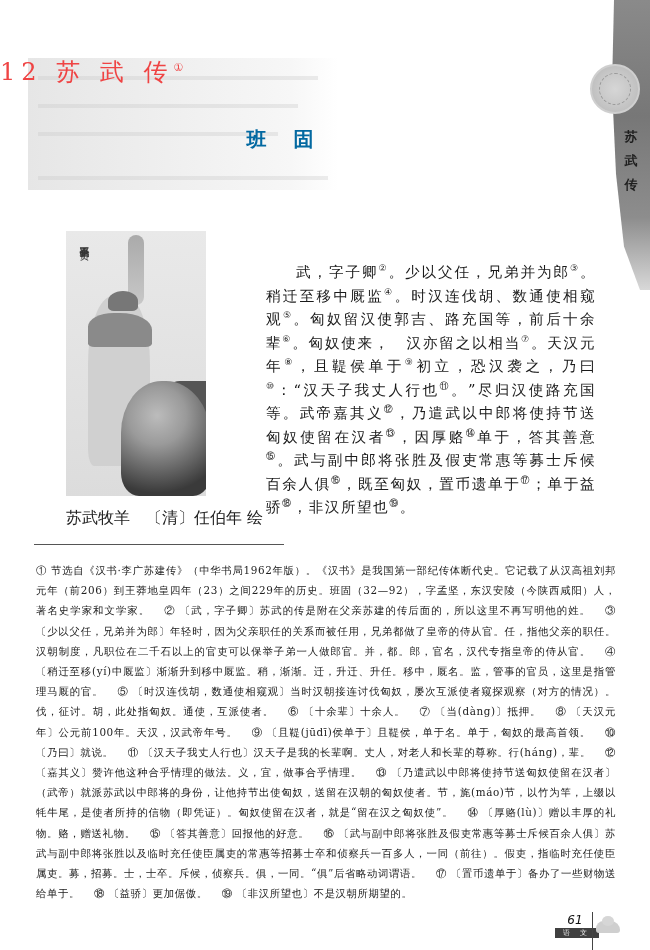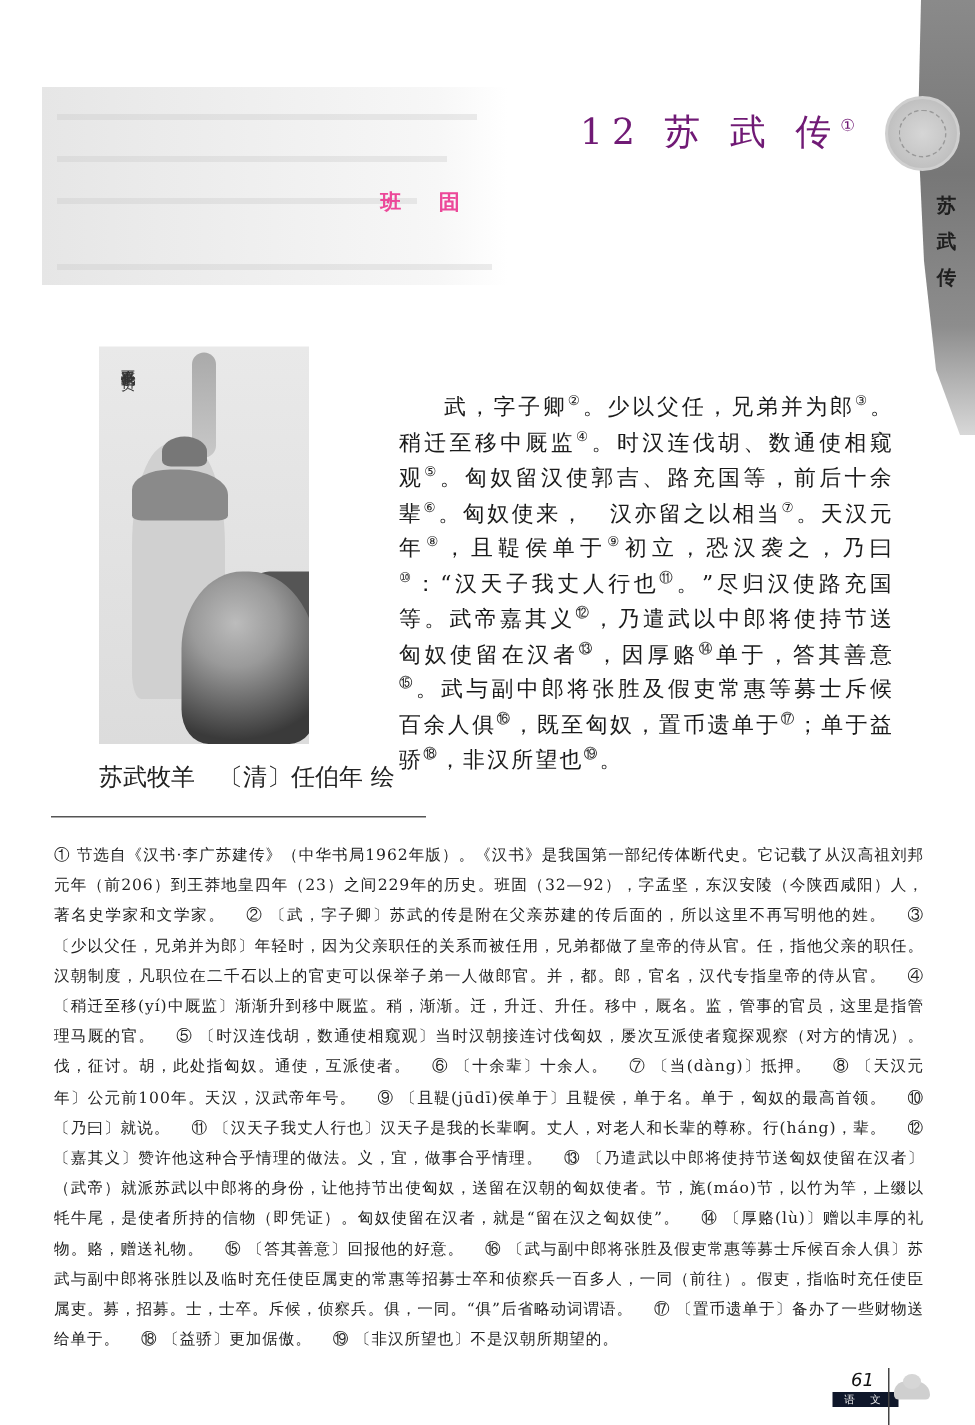--- a/index.html
+++ b/index.html
@@ -8,27 +8,27 @@
     background: #ffffff; color: #1a1a1a;
     font-family: "DejaVu Serif", "Liberation Serif", serif;
   }
   
   .banner {
     position: absolute; left: 28px; top: 58px; width: 310px; height: 132px;
     background: linear-gradient(90deg, #e6e6e6 0%, #efefef 45%, #f7f7f7 85%, rgba(255,255,255,0) 100%);
   }
   .banner-line { position:absolute; left: 10px; height: 4px; background: rgba(200,200,200,0.35); }
   .title {
-    position: absolute; left: 0; width: 570px; top: 72px; text-align: right;
-    font-size: 24px; letter-spacing: 6px; color: #701a75;
+    position: absolute; left: 0; width: 570px; top: 56px; text-align: left;
+    font-size: 24px; letter-spacing: 6px; color: #ef4444;
   }
   .title sup { font-size: 11px; letter-spacing: 0; vertical-align: super; }
   .author {
     position: absolute; left: 0; width: 570px; top: 126px; text-align: center;
-    font-size: 14px; letter-spacing: 10px; font-weight: bold; color: #ec4899;
+    font-size: 20px; letter-spacing: 10px; font-weight: bold; color: #0369a1;
   }
   
   .side-tab {
     position: absolute; left: 610px; top: 0; width: 40px; height: 290px;
     background: linear-gradient(180deg, #8a8a8a 0%, #777 40%, #8d8d8d 75%, #d8d8d8 100%);
     clip-path: polygon(4px 0, 100% 0, 100% 100%, 30px 100%, 14px 85%, 6px 60%, 2px 30%);
   }
   .seal {
     position: absolute; left: 590px; top: 64px; width: 50px; height: 50px; border-radius: 50%;
     background: radial-gradient(circle, #d6d6d6 0%, #c6c6c6 55%, #b5b5b5 100%);
@@ -80,21 +80,21 @@
   }
   .fn { display: inline; }
   .fn + .fn { margin-left: 14px; }
   
   .page-num {
     position: absolute; left: 560px; top: 913px; width: 30px; text-align: center;
     font-family: "DejaVu Sans", "Liberation Sans", sans-serif; font-size: 12px; color: #111; font-style: italic;
   }
   .page-band {
     position: absolute; left: 555px; top: 928px; width: 44px; height: 10px;
-    background: #0f172a; color: #eee; font-size: 7px; line-height: 10px; text-align: center;
+    background: #404040; color: #eee; font-size: 7px; line-height: 10px; text-align: center;
     letter-spacing: 4px; font-family: "DejaVu Sans", sans-serif;
   }
   .page-vline { position: absolute; left: 592px; top: 912px; height: 38px; border-left: 1px solid #444; }
   .cloud-icon {
     position: absolute; left: 596px; top: 921px; width: 24px; height: 12px;
     background: #cfcfcf; border-radius: 10px 12px 4px 4px;
   }
   .cloud-icon::before {
     content:""; position:absolute; left: 6px; top: -5px; width: 12px; height: 10px; background:#d6d6d6; border-radius: 50%;
   }

